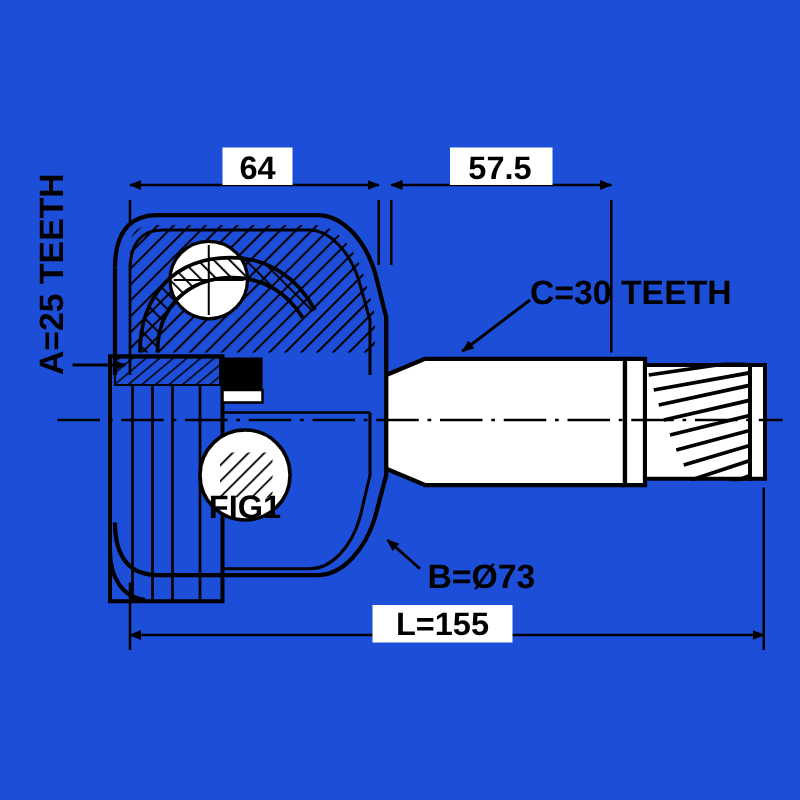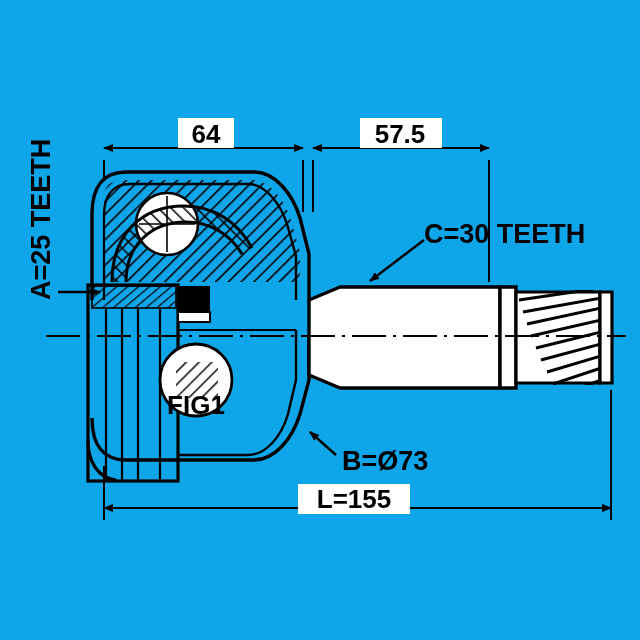--- a/index.html
+++ b/index.html
@@ -10,21 +10,21 @@
   body {
     width: 640px;
     height: 640px;
     font-family: "Liberation Sans", sans-serif;
     overflow: hidden;
   }
   #canvas {
     position: relative;
     width: 640px;
     height: 640px;
-    background: #0ea5e9;
+    background: #1d4ed8;
   }
   svg.diagram {
     position: absolute;
     top: 0;
     left: 0;
     width: 640px;
     height: 640px;
   }
   .lbl {
     font-family: "Liberation Sans", sans-serif;

